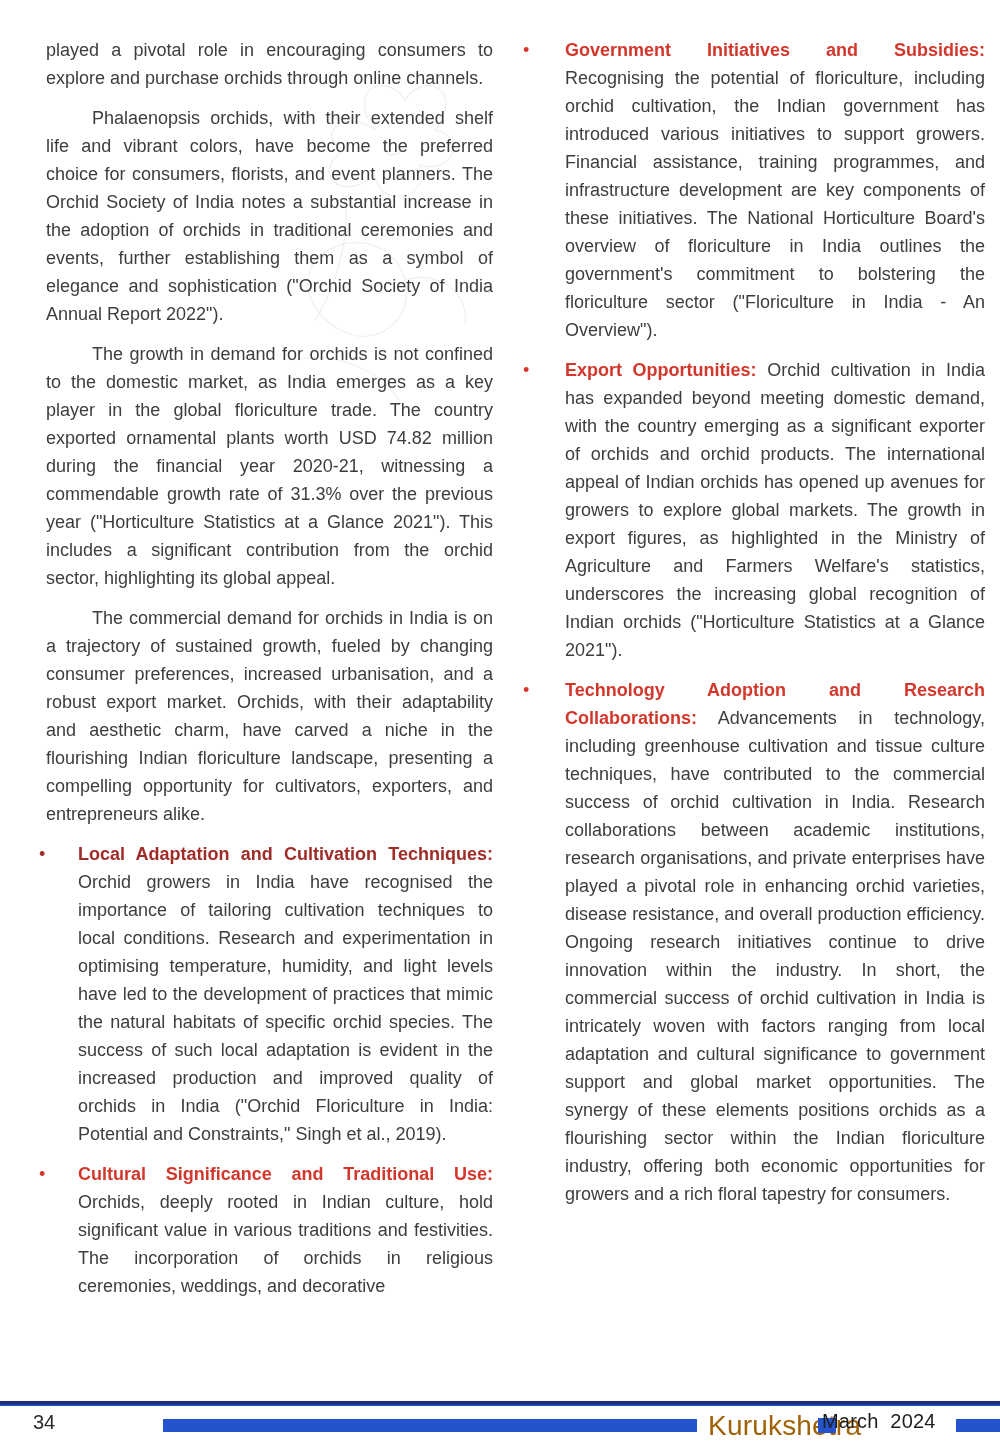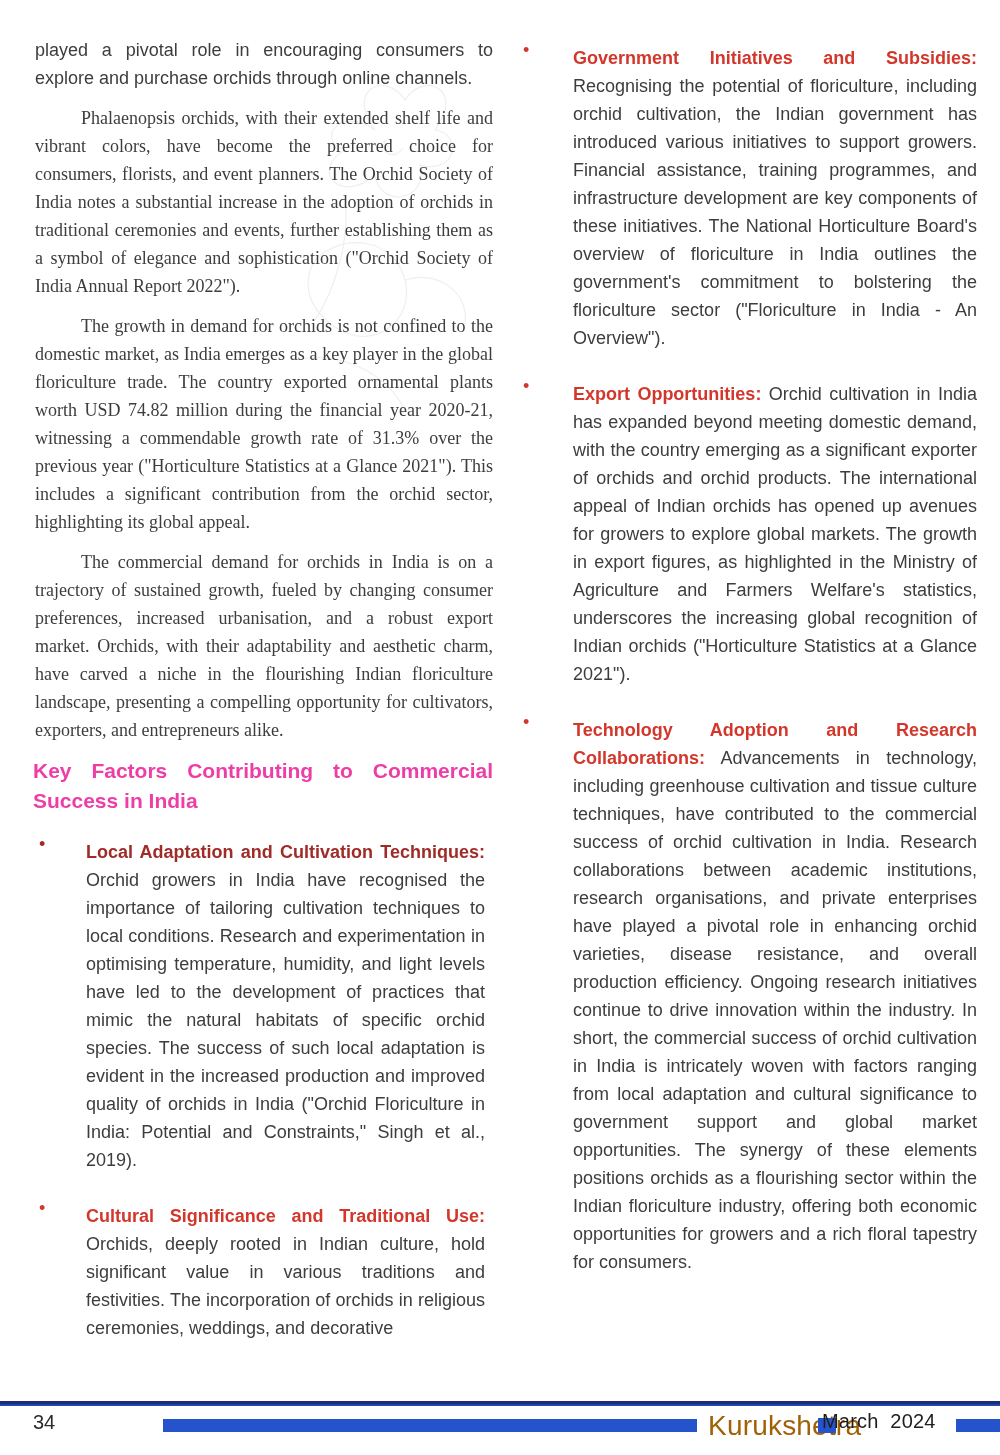--- a/index.html
+++ b/index.html
@@ -16,38 +16,38 @@
     width:952px;height:1336px;
     display:flex;gap:30px;
     overflow:hidden;
   }
   .col{box-sizing:border-box;}
   .col-left{width:460px;}
   .col-right{width:462px;}
   .body{
     font-size:18px;line-height:28px;
     text-align:justify;
-    margin:0 0 12px 2px;
+    margin:0 0 12px 13px;
   }
-  .ind{text-indent:46px;font-family:Liberation Serif, serif;}
+  .ind{text-indent:46px;}
   .col-right > .body.cont{margin-left:42px;width:420px;}
   .section-heading{
     font-size:21px;line-height:30px;font-weight:bold;
     color:var(--c-heading-pink,#ee3da6);
     text-align:justify;
     margin:8px 0 14px 0;
   }
   .bullet{display:flex;margin:0 0 12px 0;}
   .bullet .marker{
     flex:0 0 45px;
     font-size:18px;line-height:28px;
     padding-left:6px;box-sizing:border-box;
   }
   .col-right .bullet .marker{flex:0 0 42px;padding-left:0;}
-  .bullet .btext{flex:1;margin:8px;}
+  .bullet .btext{flex:1;margin:0;}
   .lead{font-weight:bold;}
   .maroon{color:var(--c-lead-maroon,#a02c28);}
   .red{color:var(--c-lead-red,#d3372b);}
   .watermark{position:absolute;left:255px;top:60px;opacity:0.13;pointer-events:none;}
   
   .footer-rule{
     position:absolute;left:0;top:1401px;width:1000px;height:5px;
     background:linear-gradient(to bottom,var(--c-footer-navy,#1c2c78) 0%,var(--c-footer-navy,#1c2c78) 45%,var(--c-footer-blue,#2453cb) 100%);
   }
   .pagenum{
@@ -87,21 +87,20 @@
   </svg>
 
   <div class="columns">
 
     <div class="col col-left">
       <p class="body">played a pivotal role in encouraging consumers to explore and purchase orchids through online channels.</p>
       <p class="body ind">Phalaenopsis orchids, with their extended shelf life and vibrant colors, have become the preferred choice for consumers, florists, and event planners. The Orchid Society of India notes a substantial increase in the adoption of orchids in traditional ceremonies and events, further establishing them as a symbol of elegance and sophistication ("Orchid Society of India Annual Report 2022").</p>
       <p class="body ind">The growth in demand for orchids is not confined to the domestic market, as India emerges as a key player in the global floriculture trade. The country exported ornamental plants worth USD 74.82 million during the financial year 2020-21, witnessing a commendable growth rate of 31.3% over the previous year ("Horticulture Statistics at a Glance 2021"). This includes a significant contribution from the orchid sector, highlighting its global appeal.</p>
       <p class="body ind">The commercial demand for orchids in India is on a trajectory of sustained growth, fueled by changing consumer preferences, increased urbanisation, and a robust export market. Orchids, with their adaptability and aesthetic charm, have carved a niche in the flourishing Indian floriculture landscape, presenting a compelling opportunity for cultivators, exporters, and entrepreneurs alike.</p>
 
-      <h2 class="section-heading">Key Factors Contributing to Commercial Success in India</h2>
 
       <div class="bullet">
         <span class="marker maroon">•</span>
         <p class="body btext"><b class="lead maroon">Local Adaptation and Cultivation Techniques:</b> <span>Orchid growers in India have recognised the importance of tailoring cultivation techniques to local conditions. Research and experimentation in optimising temperature, humidity, and light levels have led to the development of practices that mimic the natural habitats of specific orchid species. The success of such local adaptation is evident in the increased production and improved quality of orchids in India ("Orchid Floriculture in India: Potential and Constraints," Singh et al., 2019).</span></p>
       </div>
 
       <div class="bullet">
         <span class="marker red">•</span>
         <p class="body btext"><b class="lead red">Cultural Significance and Traditional Use:</b> <span>Orchids, deeply rooted in Indian culture, hold significant value in various traditions and festivities. The incorporation of orchids in religious ceremonies, weddings, and decorative</span></p>
       </div>

